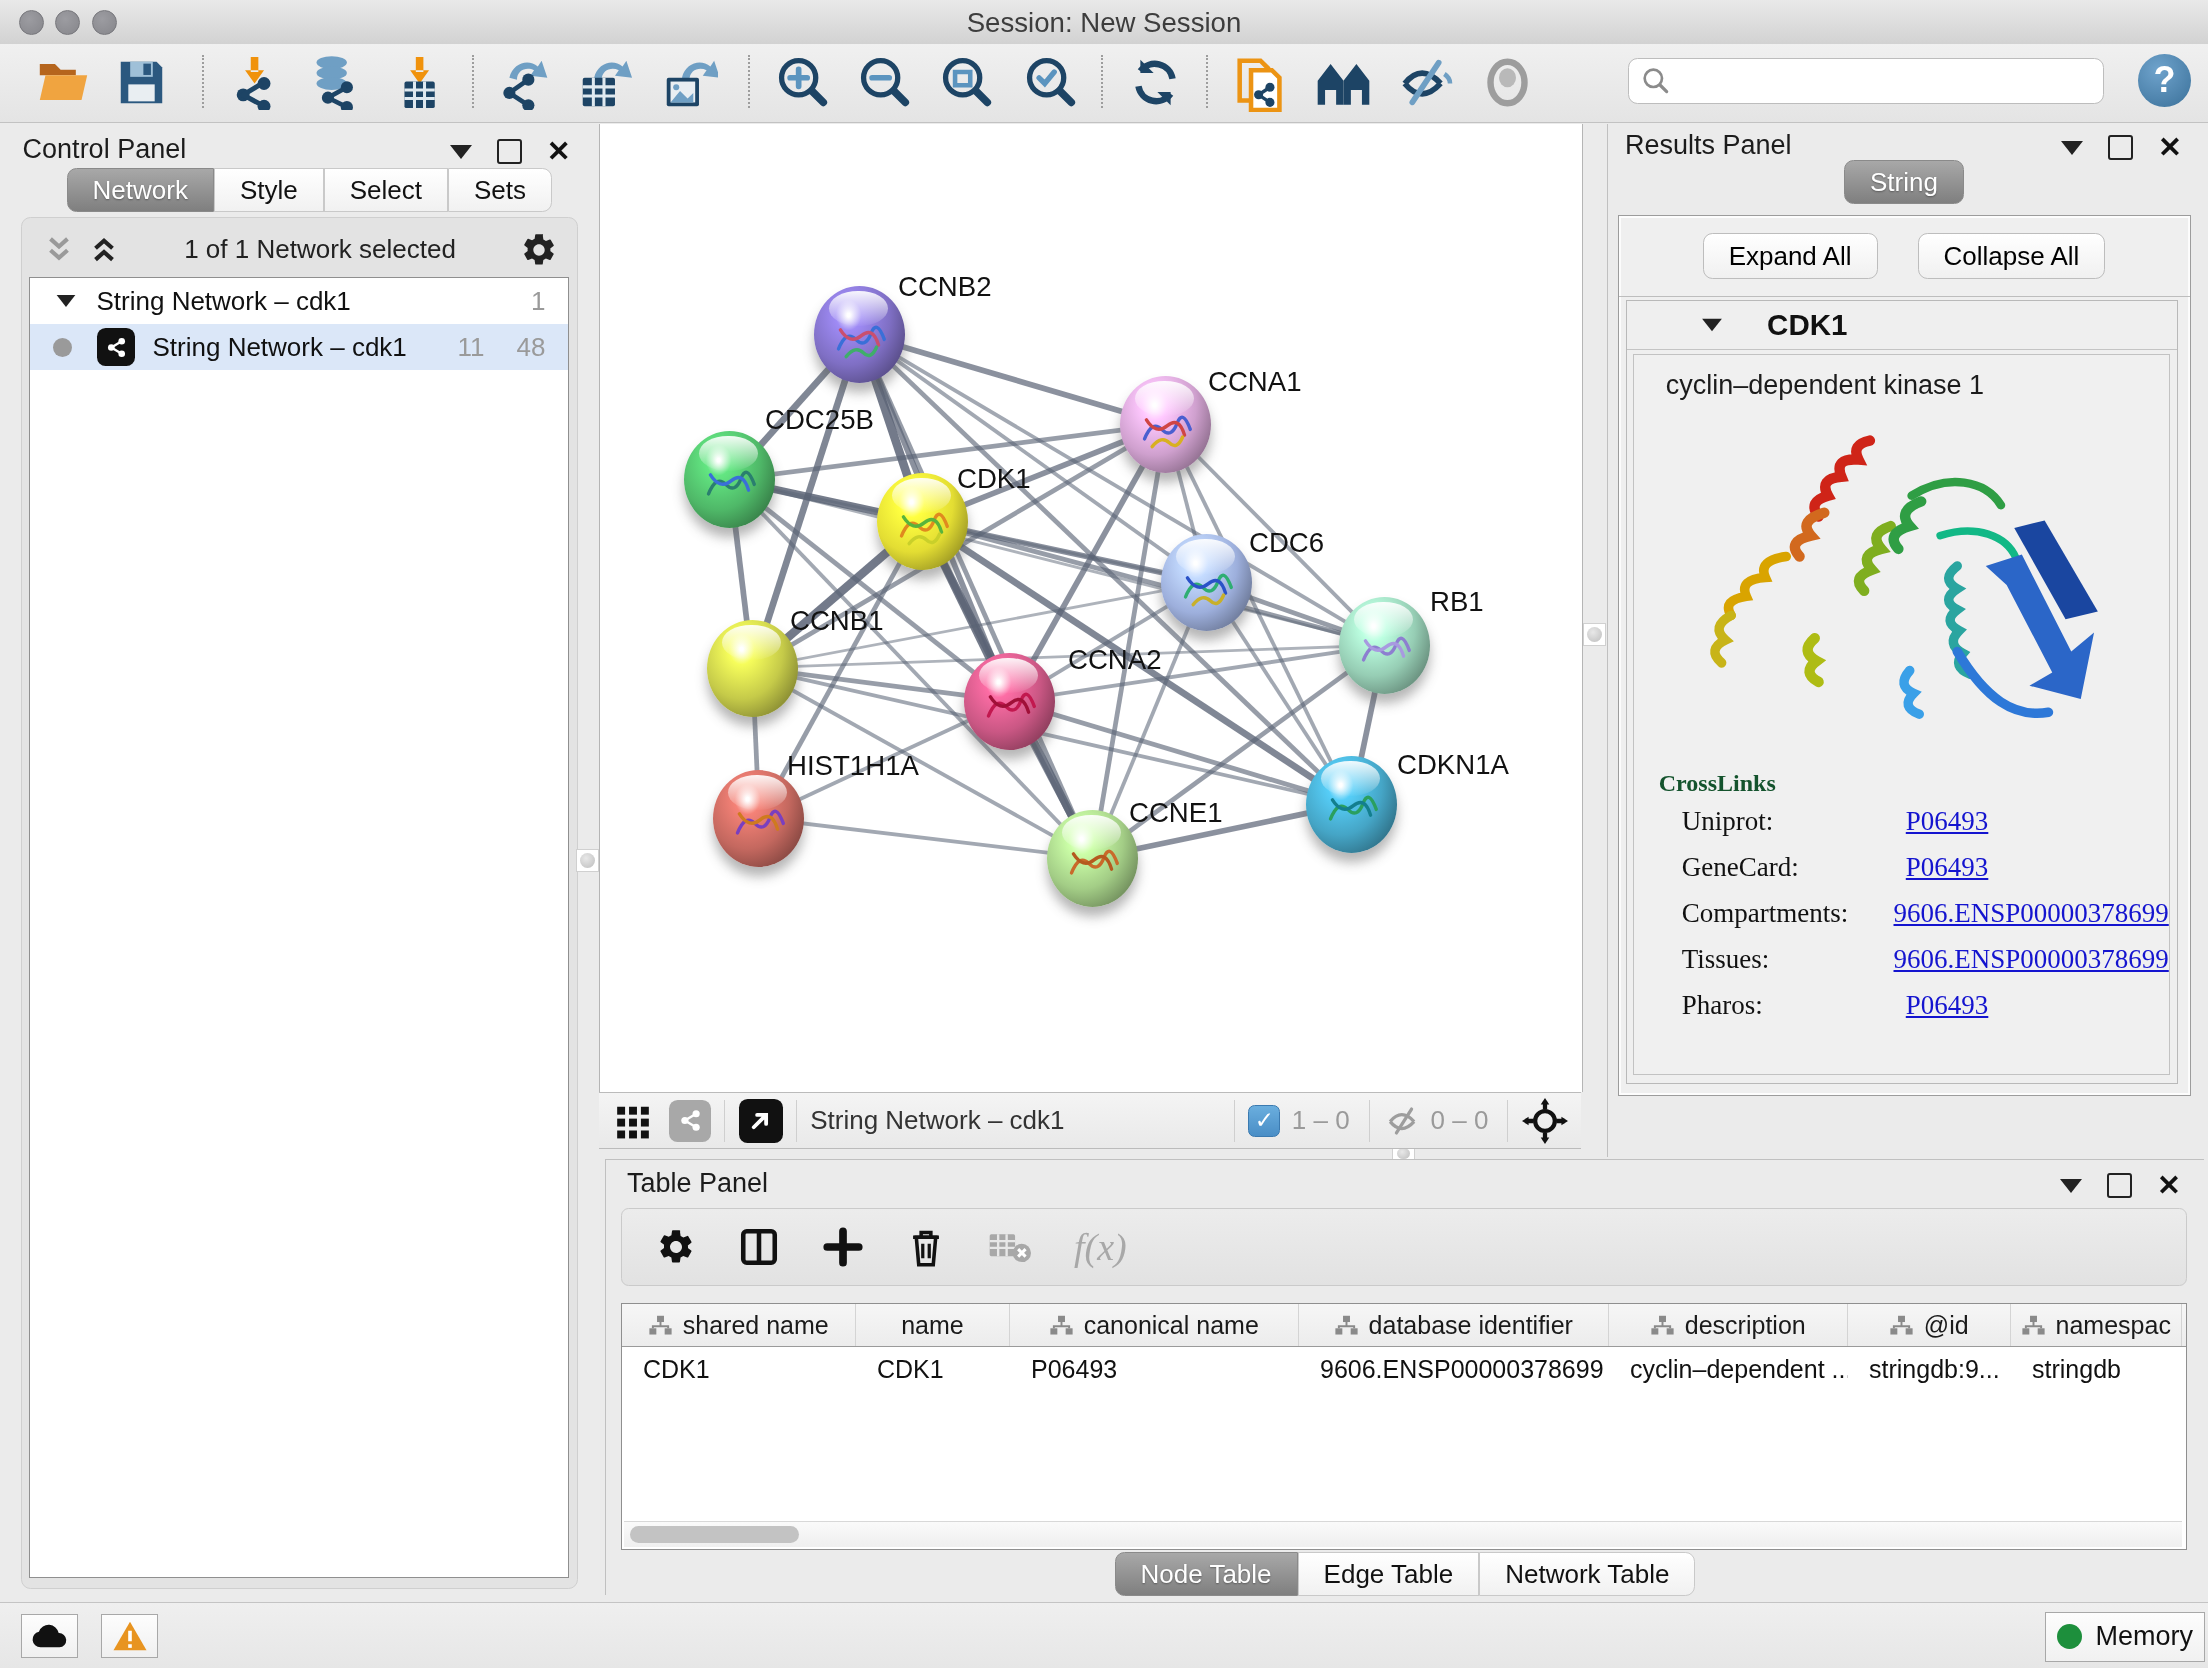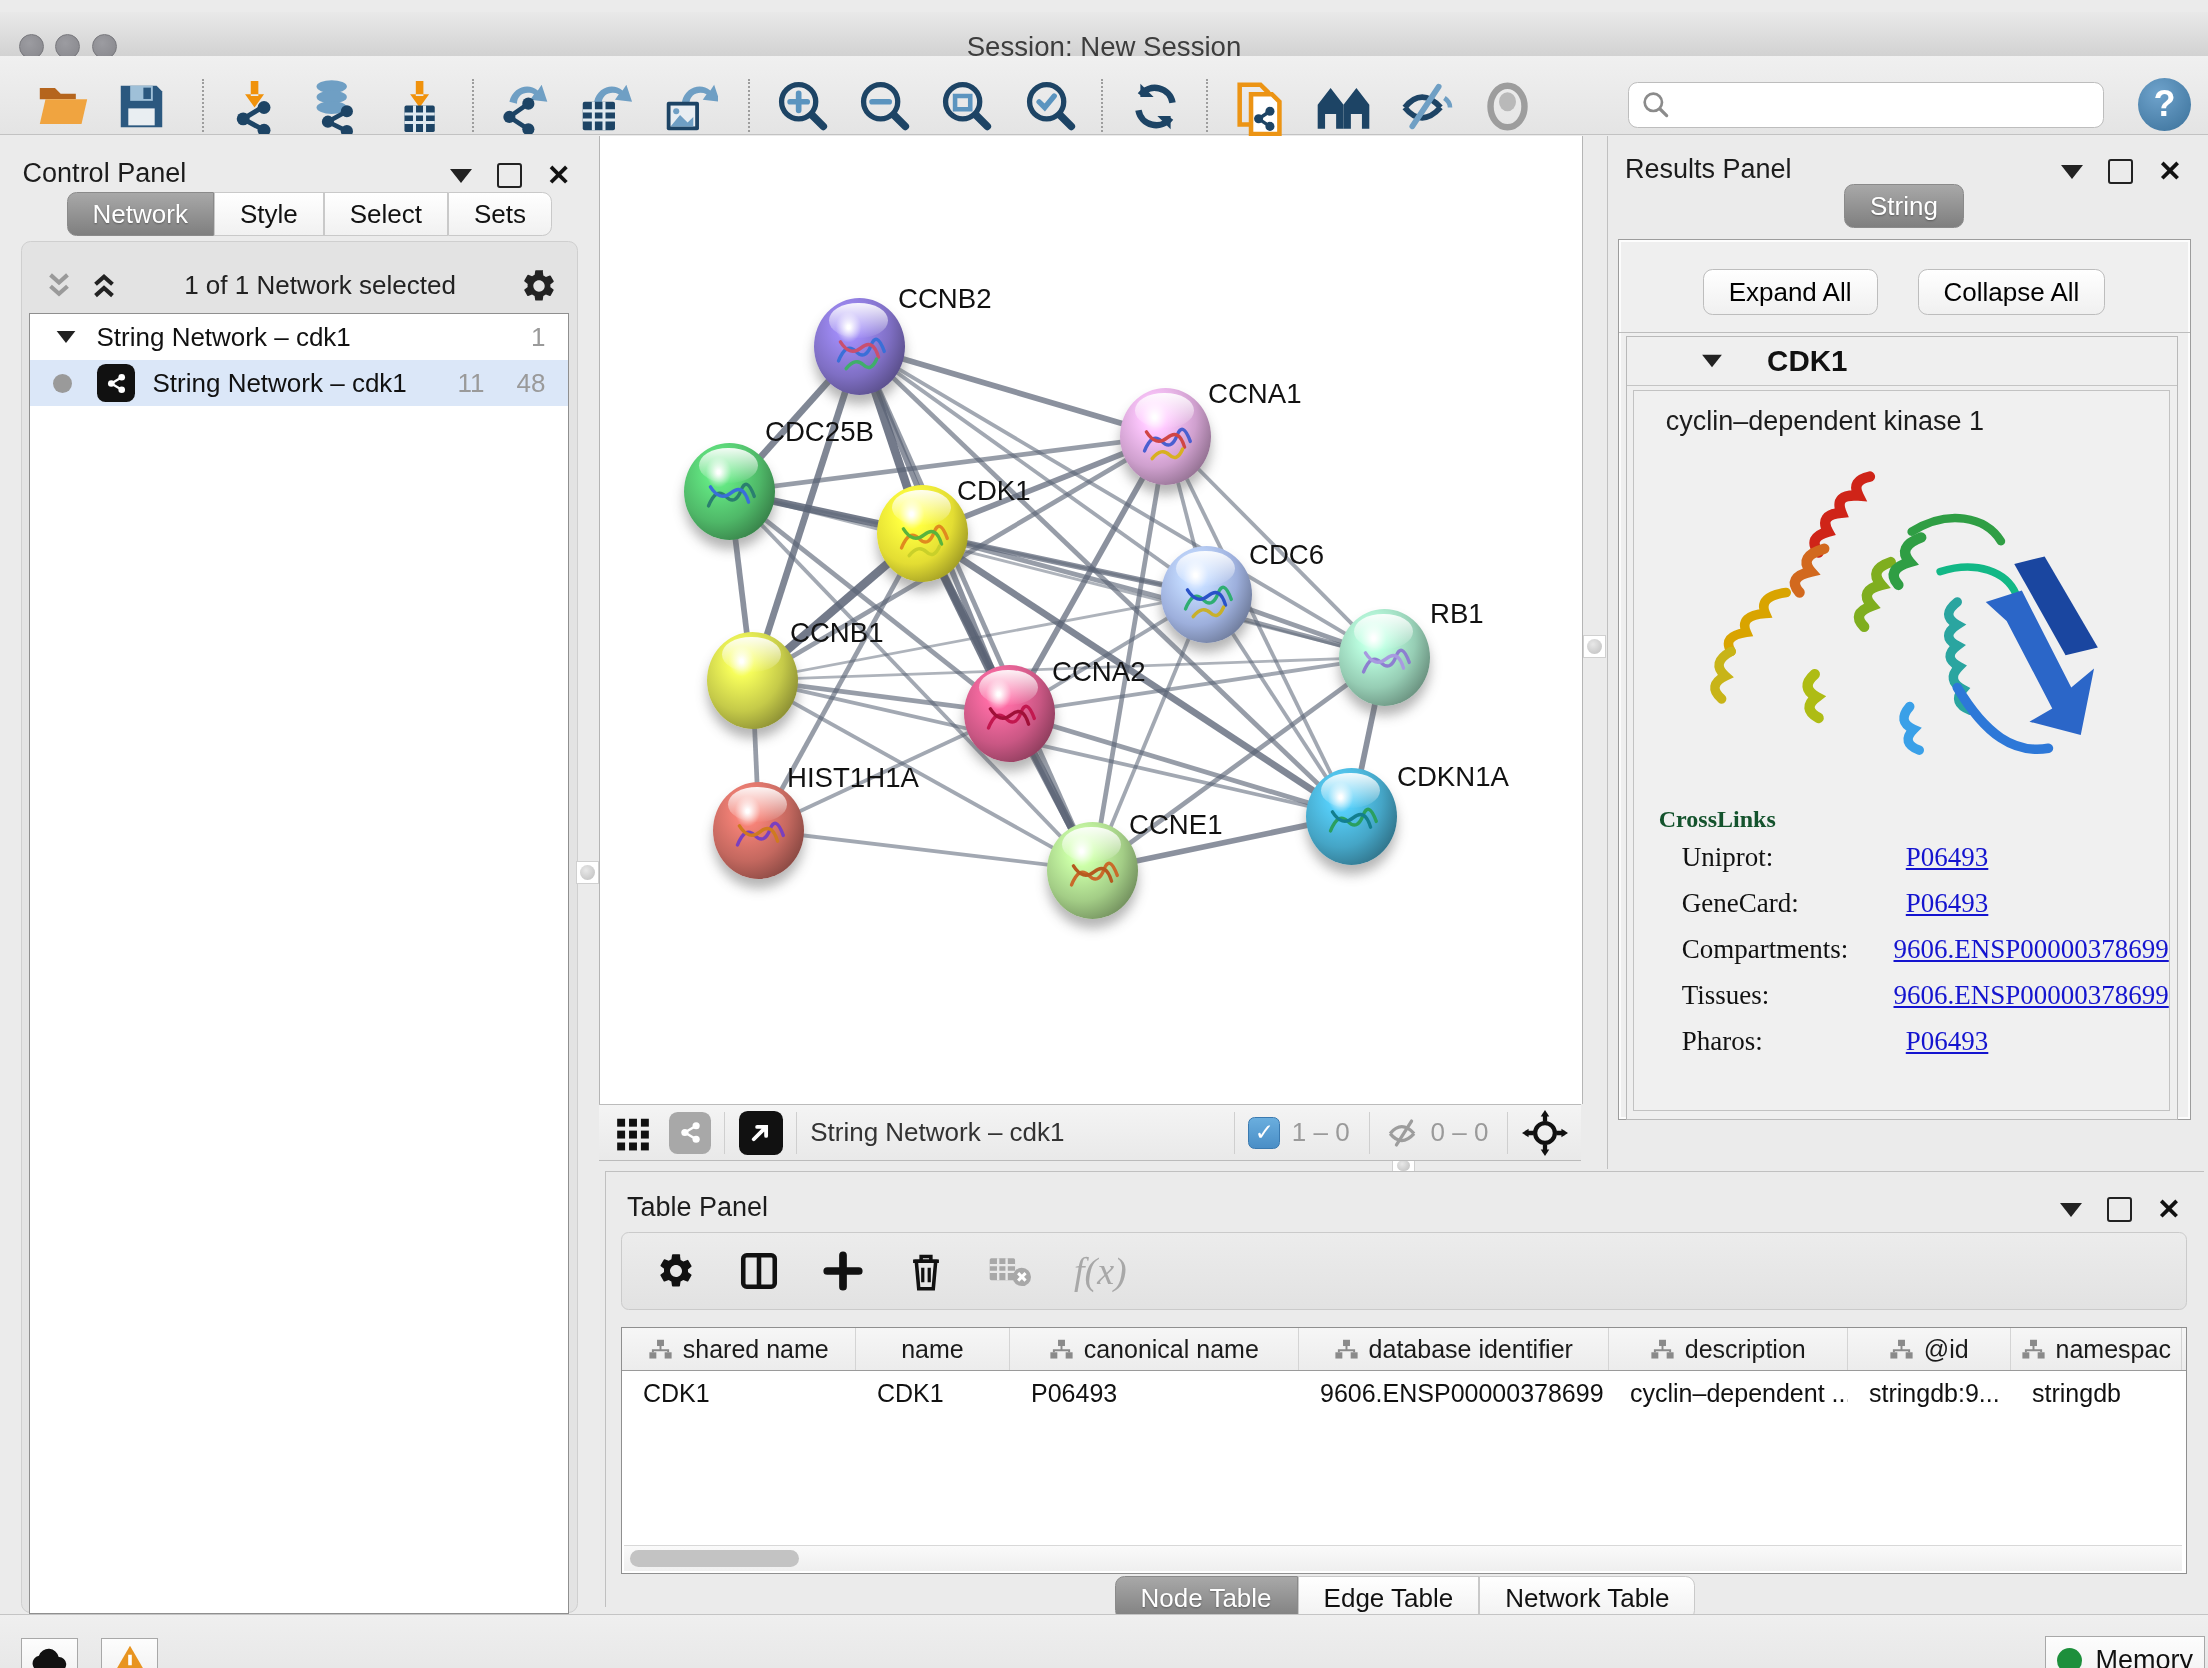--- a/index.html
+++ b/index.html
@@ -1,17 +1,17 @@
 <!DOCTYPE html>
 <html style="font-size:15px"><head>
 <meta charset="utf-8">
 <style>
   html,body{margin:0;padding:0;background:#dcdcdc;}
   .win{position:relative;width:2208px;height:1668px;background:#ebebeb;font-family:"Liberation Sans",sans-serif;overflow:hidden;}
-  .abs{position:absolute;margin-top:12px;}
+  .abs{position:absolute;}
   
   .titlebar{left:0;top:0;width:2208px;height:44px;background:linear-gradient(#e9e9e9,#d2d2d2);border-bottom:1px solid #aeaeae;}
   .tlight{top:9.5px;width:23px;height:23px;border-radius:50%;background:radial-gradient(circle at 40% 35%,#9c9ca1,#86868b);border:1px solid #77777c;}
   .wintitle{top:6.7px;left:0;width:100%;text-align:center;font-size:27.6px;color:#3d3d3d;}
   
   .toolbar{left:0;top:44px;width:2208px;height:78px;background:linear-gradient(#f0f0f0,#e4e4e4);border-bottom:1px solid #c2c2c2;}
   .tbtn{top:7.6px;width:59px;height:61px;display:flex;align-items:center;justify-content:center;cursor:pointer;}
   .tsep{top:11.4px;width:0;height:53px;border-left:2.9px dotted #9d9d9d;}
   .searchbox{top:14.3px;left:1628px;width:476px;height:46px;background:#fff;border:1.9px solid #bdbdbd;border-radius:9.5px;display:flex;align-items:center;padding-left:11.4px;box-sizing:border-box;}
   .searchbox input{border:none;outline:none;font-size:25px;width:399px;font-family:"Liberation Sans",sans-serif;background:transparent;}
@@ -410,21 +410,21 @@
       </div>
       <div class="net-label" style="left: 830px; top: 462px;">RB1</div>
       <div class="net-node" style="left: 107px; top: 496px; background: radial-gradient(at 38% 30%, rgb(255, 255, 255) 2%, rgb(246, 253, 91) 16%, rgb(197, 202, 73) 52%, rgb(99, 101, 37) 97%); box-shadow: rgba(90, 90, 90, 0.45) 0px 9.5px 11.4px;"></div>
       <div class="net-label" style="left: 190px; top: 481px;">CCNB1</div>
       <div class="net-node" style="left: 364px; top: 529px; background: radial-gradient(at 38% 30%, rgb(255, 255, 255) 2%, rgb(253, 109, 165) 16%, rgb(202, 87, 132) 52%, rgb(101, 44, 66) 97%); box-shadow: rgba(90, 90, 90, 0.45) 0px 9.5px 11.4px;">
         <svg width="61" height="61" viewBox="0 0 64 64" style="position: absolute; left: 15px; top: 21px;">
           <path d="M10 44 q8 -20 18 -10 t16 -6 t14 6" fill="none" stroke="#c2184f" stroke-width="3.6" stroke-linecap="round"></path>
           <path d="M12 24 q10 16 22 6 t18 10" fill="none" stroke="#a01038" stroke-width="3.6" stroke-linecap="round"></path>
         </svg>
       </div>
-      <div class="net-label" style="left: 452px; top: 520px;">CCNA2</div>
+      <div class="net-label" style="left: 468px; top: 520px;">CCNA2</div>
       <div class="net-node" style="left: 706px; top: 632px; background: radial-gradient(at 38% 30%, rgb(255, 255, 255) 2%, rgb(86, 206, 248) 16%, rgb(69, 165, 198) 52%, rgb(35, 83, 99) 97%); box-shadow: rgba(90, 90, 90, 0.45) 0px 9.5px 11.4px;">
         <svg width="61" height="61" viewBox="0 0 64 64" style="position: absolute; left: 15px; top: 21px;">
           <path d="M10 44 q8 -20 18 -10 t16 -6 t14 6" fill="none" stroke="#2a9f5f" stroke-width="3.6" stroke-linecap="round"></path>
           <path d="M12 24 q10 16 22 6 t18 10" fill="none" stroke="#137f8f" stroke-width="3.6" stroke-linecap="round"></path>
         </svg>
       </div>
       <div class="net-label" style="left: 797px; top: 625px;">CDKN1A</div>
       <div class="net-node" style="left: 113px; top: 646px; background: radial-gradient(at 38% 30%, rgb(255, 255, 255) 2%, rgb(245, 130, 119) 16%, rgb(196, 104, 95) 52%, rgb(98, 52, 48) 97%); box-shadow: rgba(90, 90, 90, 0.45) 0px 9.5px 11.4px;">
         <svg width="61" height="61" viewBox="0 0 64 64" style="position: absolute; left: 15px; top: 21px;">
           <path d="M10 44 q8 -20 18 -10 t16 -6 t14 6" fill="none" stroke="#7a3fbf" stroke-width="3.6" stroke-linecap="round"></path>

